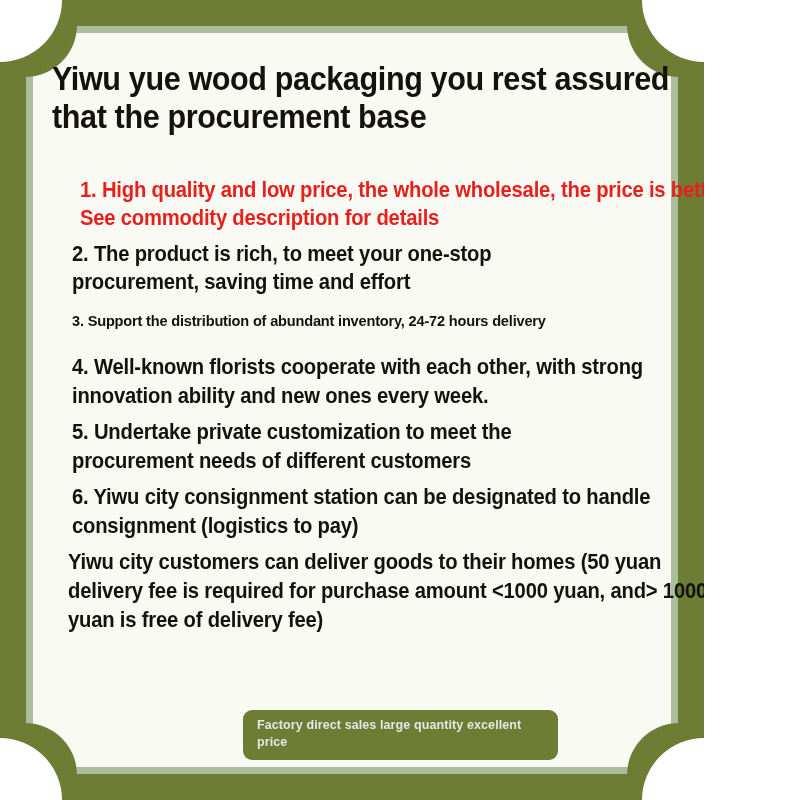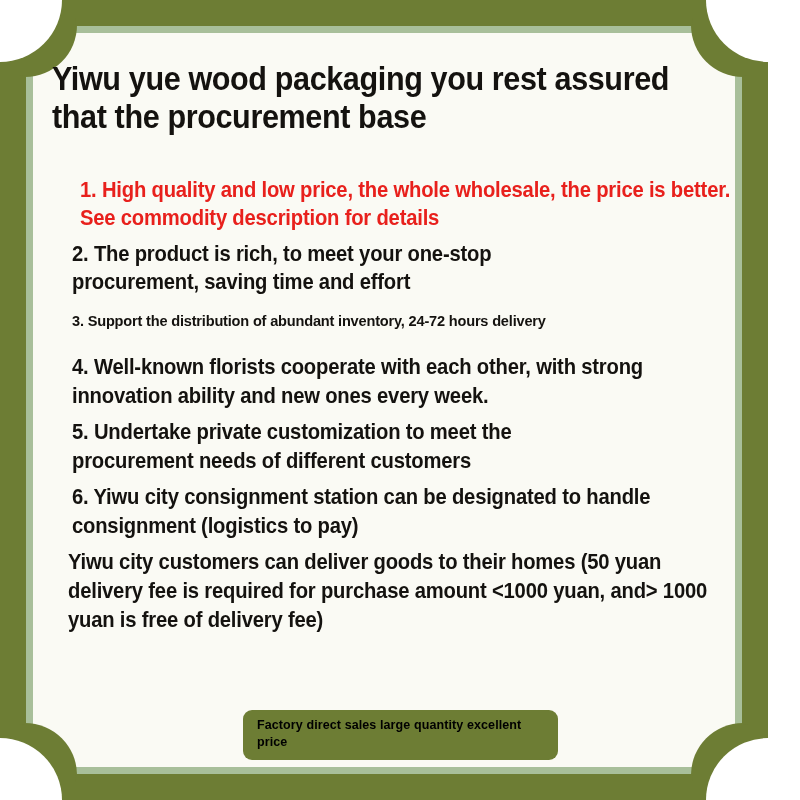--- a/index.html
+++ b/index.html
@@ -9,21 +9,21 @@
   body {
     width: 800px;
     height: 800px;
     background: #ffffff;
     font-family: "Liberation Sans", sans-serif;
     overflow: hidden;
   }
 
   #poster {
     position: relative;
-    width: 768px;
+    width: 704px;
     height: 800px;
     background: #6d7d34;
     overflow: hidden;
   }
 
   
   .corner-cut {
     position: absolute;
     width: 62px;
     height: 62px;
@@ -175,21 +175,21 @@
   #banner {
     position: absolute;
     left: 243px;
     top: 710px;
     width: 315px;
     min-height: 44px;
     box-sizing: border-box;
     background: #6d7d34;
     border-radius: 9px;
     padding: 7px 14px 8px 14px;
-    color: #000000;
+    color: #e5e5e5;
     font-size: 12.5px;
     font-weight: bold;
     line-height: 1.38;
     letter-spacing: 0.1px;
     z-index: 12;
   }
 </style>
 </head>
 <body>
 

